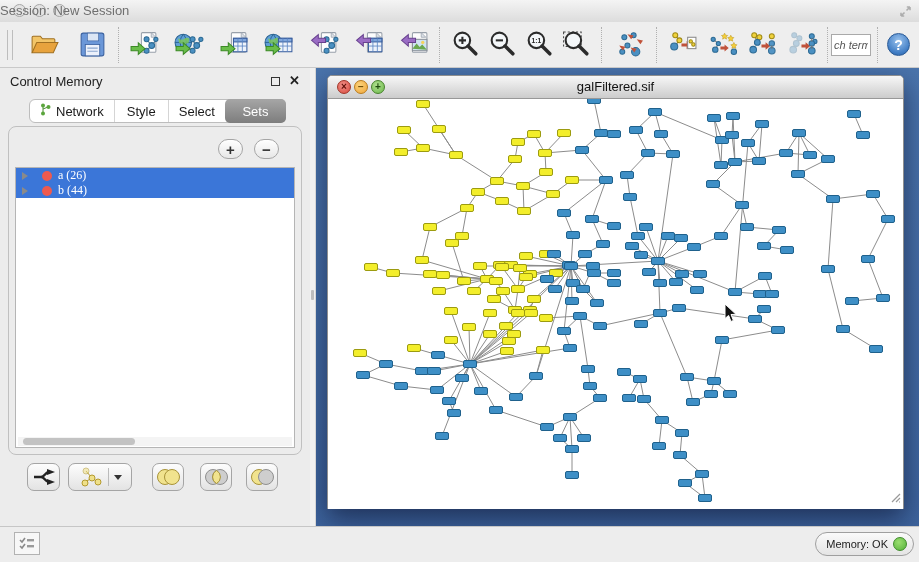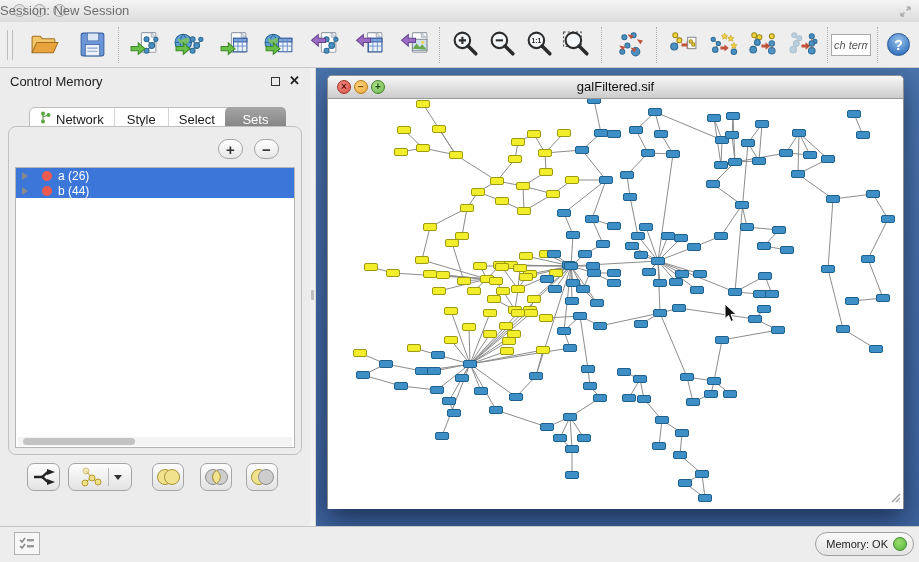--- a/index.html
+++ b/index.html
@@ -35,35 +35,35 @@
     background:radial-gradient(circle at 50% 32%,#9cc4ee,#3f7cc4 70%,#2d5e9a);
     border:1px solid #2a5a96;color:#fff;font-weight:bold;font-size:14px;
     display:flex;align-items:center;justify-content:center;box-sizing:border-box;}
   
   .cpanel{position:absolute;left:0;top:68px;width:310px;bottom:35px;background:#ececec;}
   .cphead{position:absolute;left:0;top:0;right:0;height:27px;}
   .cptitle{position:absolute;left:10px;top:6px;font-size:13px;color:#222;}
   .floatbtn{position:absolute;right:30px;top:9px;width:9px;height:9px;border:1.5px solid #333;box-sizing:border-box;background:#ececec;}
   .closebtn{position:absolute;right:10px;top:5px;font-size:13px;font-weight:bold;color:#222;}
   .tabs{position:absolute;left:29px;top:31px;width:255px;height:22px;background:#fff;
-    border:1px solid #bdbdbd;border-radius:6px;display:flex;align-items:stretch;font-size:13px;color:#1a1a1a;margin-top:8px;}
+    border:1px solid #bdbdbd;border-radius:6px;display:flex;align-items:stretch;font-size:13px;color:#1a1a1a;}
   .tab{display:flex;align-items:center;justify-content:center;gap:5px;padding:0 10px;flex:1;position:relative;}
   .tab + .tab{border-left:1px solid #d5d5d5;}
   .tab.sel{background:linear-gradient(#a6a6a6,#7d7d7d);color:#fff;border-radius:5px;
     margin:-1px -1px -1px 0;border-left:none;padding:8px 14px;}
   .setsbox{position:absolute;left:8px;right:8px;top:58px;height:327px;
     border:1px solid #c0c0c0;border-radius:8px;background:#ececec;}
   .pmbtn{position:absolute;top:12px;width:25px;height:20px;border:1px solid #a5a5a5;border-radius:10px;
     background:linear-gradient(#ffffff,#e7e7e7);font-size:15px;font-weight:bold;color:#333;
     display:flex;align-items:center;justify-content:center;box-sizing:border-box;line-height:1;}
   .addbtn{right:58px;}  .rembtn{right:22px;}
   .setlist{position:absolute;left:6px;right:6px;top:40px;bottom:6px;background:#fff;
     border:1px solid #b5b5b5;overflow:hidden;}
   .setrow{height:15px;display:flex;align-items:center;font-size:12px;color:#222;}
-  .setrow.sel{background:#3b76d8;color:#fff;}
+  .setrow.sel{background:#3b76d8;color:#fff;font-family:Liberation Serif, serif;}
   .tri{width:0;height:0;border-left:6px solid #8a8a8a;border-top:4px solid transparent;
     border-bottom:4px solid transparent;margin-left:6px;}
   .reddot{width:10px;height:10px;border-radius:50%;background:#ee5a4f;margin-left:14px;margin-right:6px;}
   .hscroll{position:absolute;left:2px;right:2px;bottom:1px;height:9px;background:#f4f4f4;}
   .hthumb{position:absolute;left:5px;top:1px;width:112px;height:7px;border-radius:4px;background:#c3c3c3;}
   .setops{position:absolute;left:0;top:395px;width:100%;height:32px;}
   .opbtn{position:absolute;top:0;height:28px;border:1px solid #a5a5a5;border-radius:7px;
     background:linear-gradient(#fdfdfd,#e3e3e3);display:flex;align-items:center;justify-content:center;box-sizing:border-box;}
   .opsplit{left:27px;width:33px;}
   .opcopy{left:68px;width:64px;}

